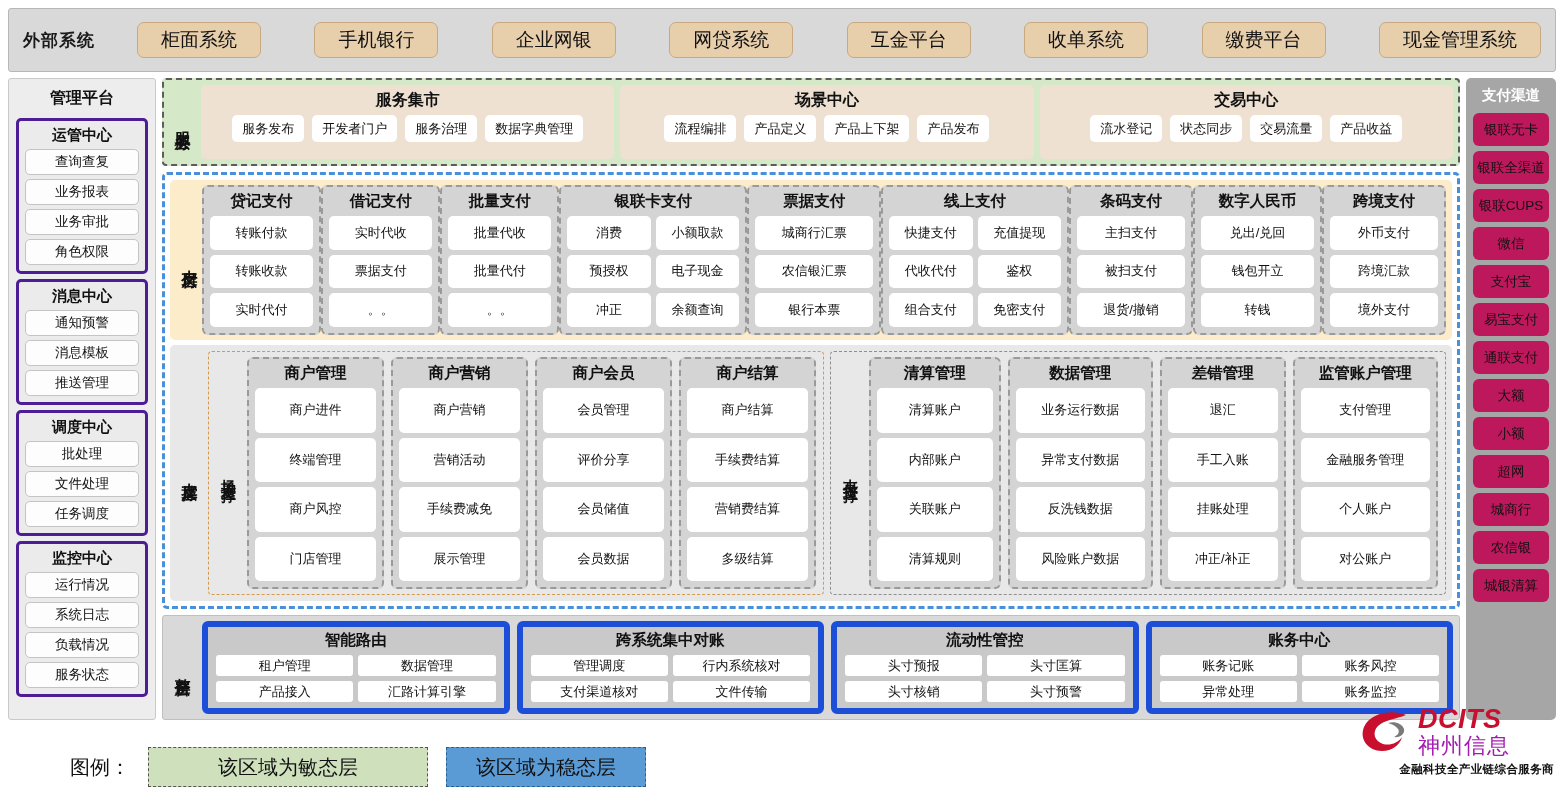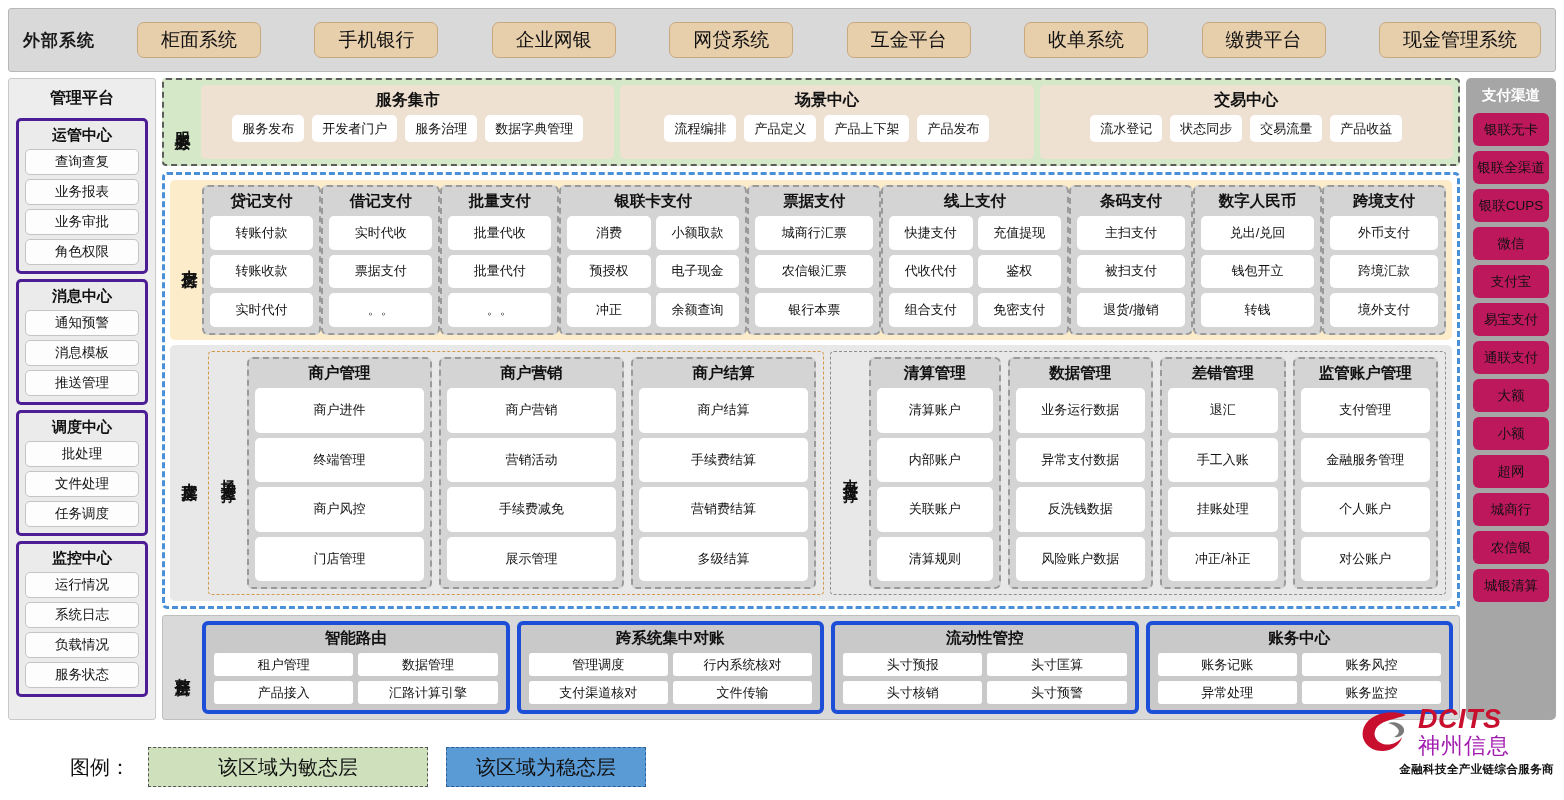--- a/index.html
+++ b/index.html
@@ -107,21 +107,21 @@
     font-size:15px; font-weight:bold; color:#111; letter-spacing:3px;
     display:flex; align-items:center; justify-content:center; width:24px; flex:none;
   }
 
   
   .int-layer {
     background:#d9d9d9; border:1px solid #bfbfbf; border-radius:3px;
     padding:5px 6px; display:flex; align-items:stretch; gap:7px; height:105px;
   }
   .int-box {
-    flex:1; background:#c9c9c9; border:4px solid #1d4ed8; border-radius:6px;
+    flex:1; background:#c9c9c9; border:6px solid #1d4ed8; border-radius:6px;
     padding:2px 8px 6px; display:flex; flex-direction:column; min-width:0;justify-content:center;
   }
   .int-title { text-align:center; font-size:15.5px; font-weight:bold; color:#111; padding:1px 0 4px; }
   .int-grid { display:grid; grid-template-columns:1fr 1fr; gap:5px; flex:1; }
   .int-cell {
     background:#ffffff; border-radius:3px; display:flex; align-items:center; justify-content:center;
     font-size:13px; color:#111; white-space:nowrap;
   }
 
   
@@ -358,20 +358,29 @@
             <div class="grp-dashed" style="flex:1">
               <div class="grp-title">商户营销</div>
               <div class="grp-body g1">
                 <div class="cell">商户营销</div>
                 <div class="cell">营销活动</div>
                 <div class="cell">手续费减免</div>
                 <div class="cell">展示管理</div>
               </div>
             </div>
 
+            <div class="grp-dashed" style="flex:1">
+              <div class="grp-title">商户会员</div>
+              <div class="grp-body g1">
+                <div class="cell">会员管理</div>
+                <div class="cell">评价分享</div>
+                <div class="cell">会员储值</div>
+                <div class="cell">会员数据</div>
+              </div>
+            </div>
 
             <div class="grp-dashed" style="flex:1">
               <div class="grp-title">商户结算</div>
               <div class="grp-body g1">
                 <div class="cell">商户结算</div>
                 <div class="cell">手续费结算</div>
                 <div class="cell">营销费结算</div>
                 <div class="cell">多级结算</div>
               </div>
             </div>

